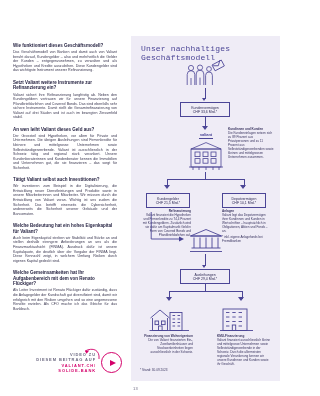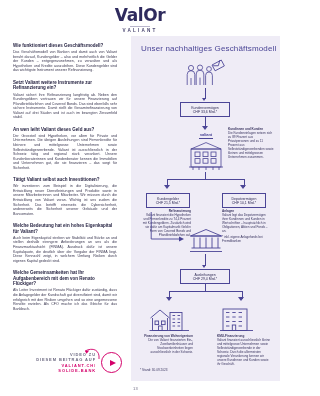--- a/index.html
+++ b/index.html
@@ -98,21 +98,21 @@
   .panel{
     position:absolute;left:131px;top:36px;
     width:149px;height:345px;
     background:#efecf6;
   }
   .panel-title{
     position:absolute;left:10px;top:8px;
     font-size:8px;font-weight:400;
     color:#4b4596;
     letter-spacing:0.15px;
-    font-family:Liberation Sans, sans-serif;
+    font-family:Liberation Mono, monospace;
   }
 
   .node{position:absolute;}
 
   .box{
     border:0.8px solid #4b4596;
     background:#efecf6;
     text-align:center;
     padding:2.5px 2px;
     box-sizing:border-box;
@@ -163,25 +163,20 @@
     font-size:3.1px;color:#3a3560;
   }
 
   svg{display:block;overflow:visible;}
 </style>
 </head>
 <body>
 
 <div class="page">
 
-  <div class="masthead">
-    <div class="logo-word">ValOr</div>
-    <div class="logo-rule"></div>
-    <div class="logo-sub">VALIANT</div>
-  </div>
 
   <div class="left-col">
 
     <div class="qa">
       <h3>Wie funktioniert dieses Geschäftsmodell?</h3>
       <p>Das Geschäftsmodell von Banken und damit auch von Valiant beruht darauf, Kundengelder – also und mehrheitlich die Gelder der Kunden – entgegenzunehmen, zu verwalten und als Hypotheken und Kredite auszuleihen. Diese Kundengelder sind das wichtigste Instrument unserer Refinanzierung.</p>
     </div>
 
     <div class="qa">
       <h3>Setzt Valiant weitere Instrumente zur Refinanzierung ein?</h3>

